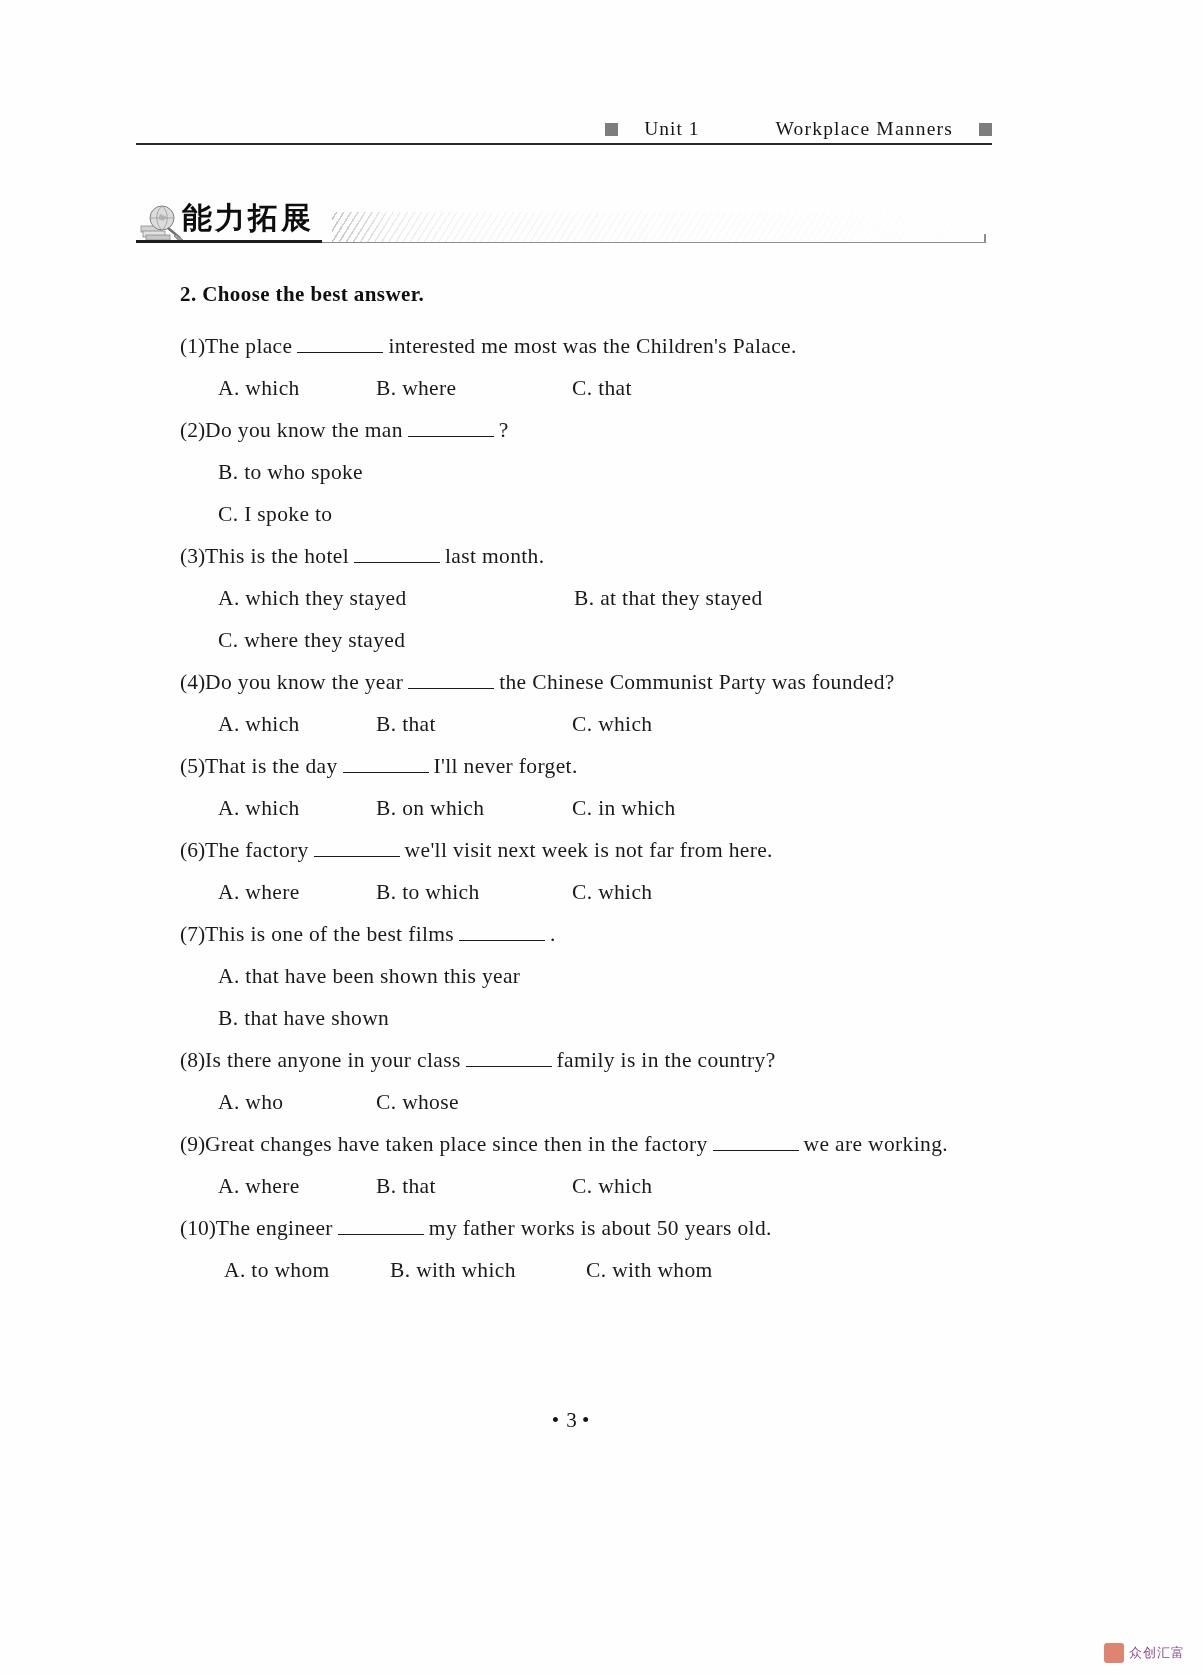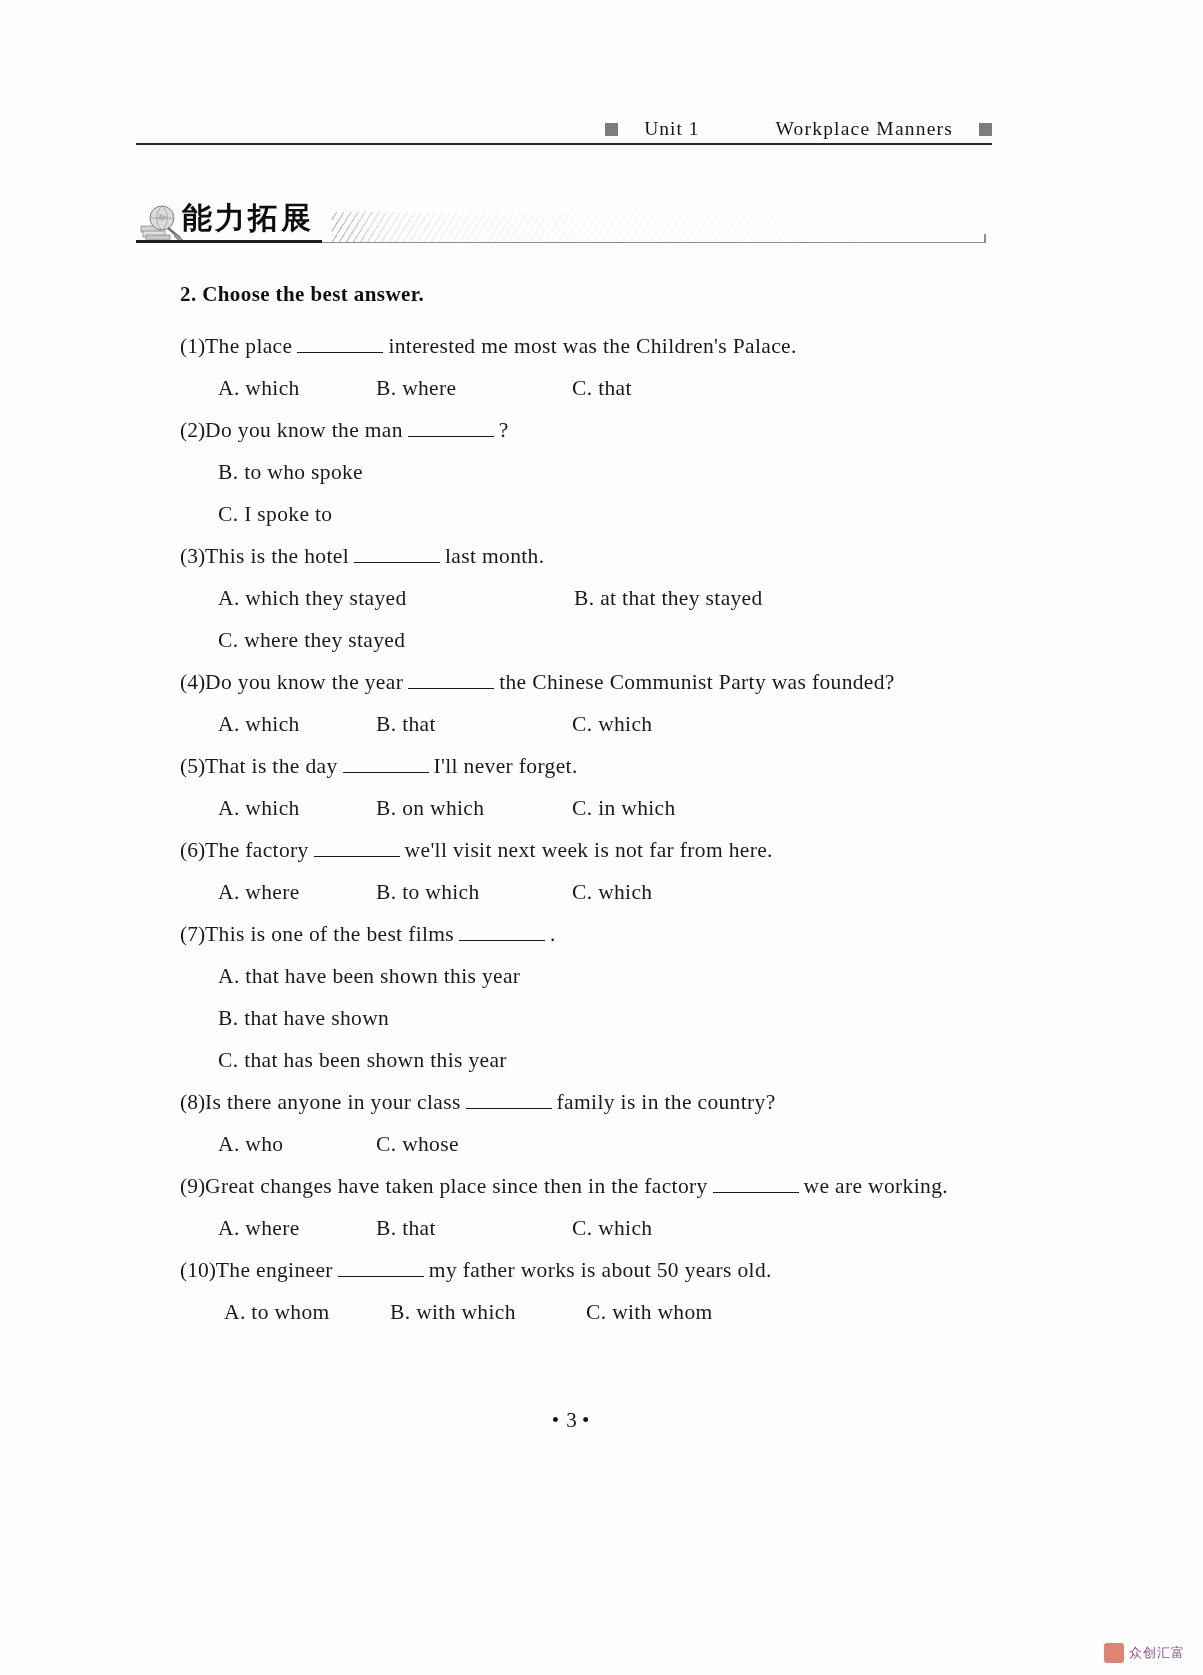--- a/index.html
+++ b/index.html
@@ -353,21 +353,20 @@
     <div class="opts">
       <span class="pad"></span>
       <span class="opt free">A. that have been shown this year</span>
     </div>
     <div class="opts">
       <span class="pad"></span>
       <span class="opt free">B. that have shown</span>
     </div>
     <div class="opts">
       <span class="pad"></span>
-      <span class="opt free">C. that has been shown this year</span>
     </div>
 
     <div class="q-line">
       <span class="q-num">(8)</span>
       <span class="q-text">Is there anyone in your class</span>
       <span class="blank"></span>
       <span class="q-text">family is in the country?</span>
     </div>
     <div class="opts">
       <span class="pad"></span>

